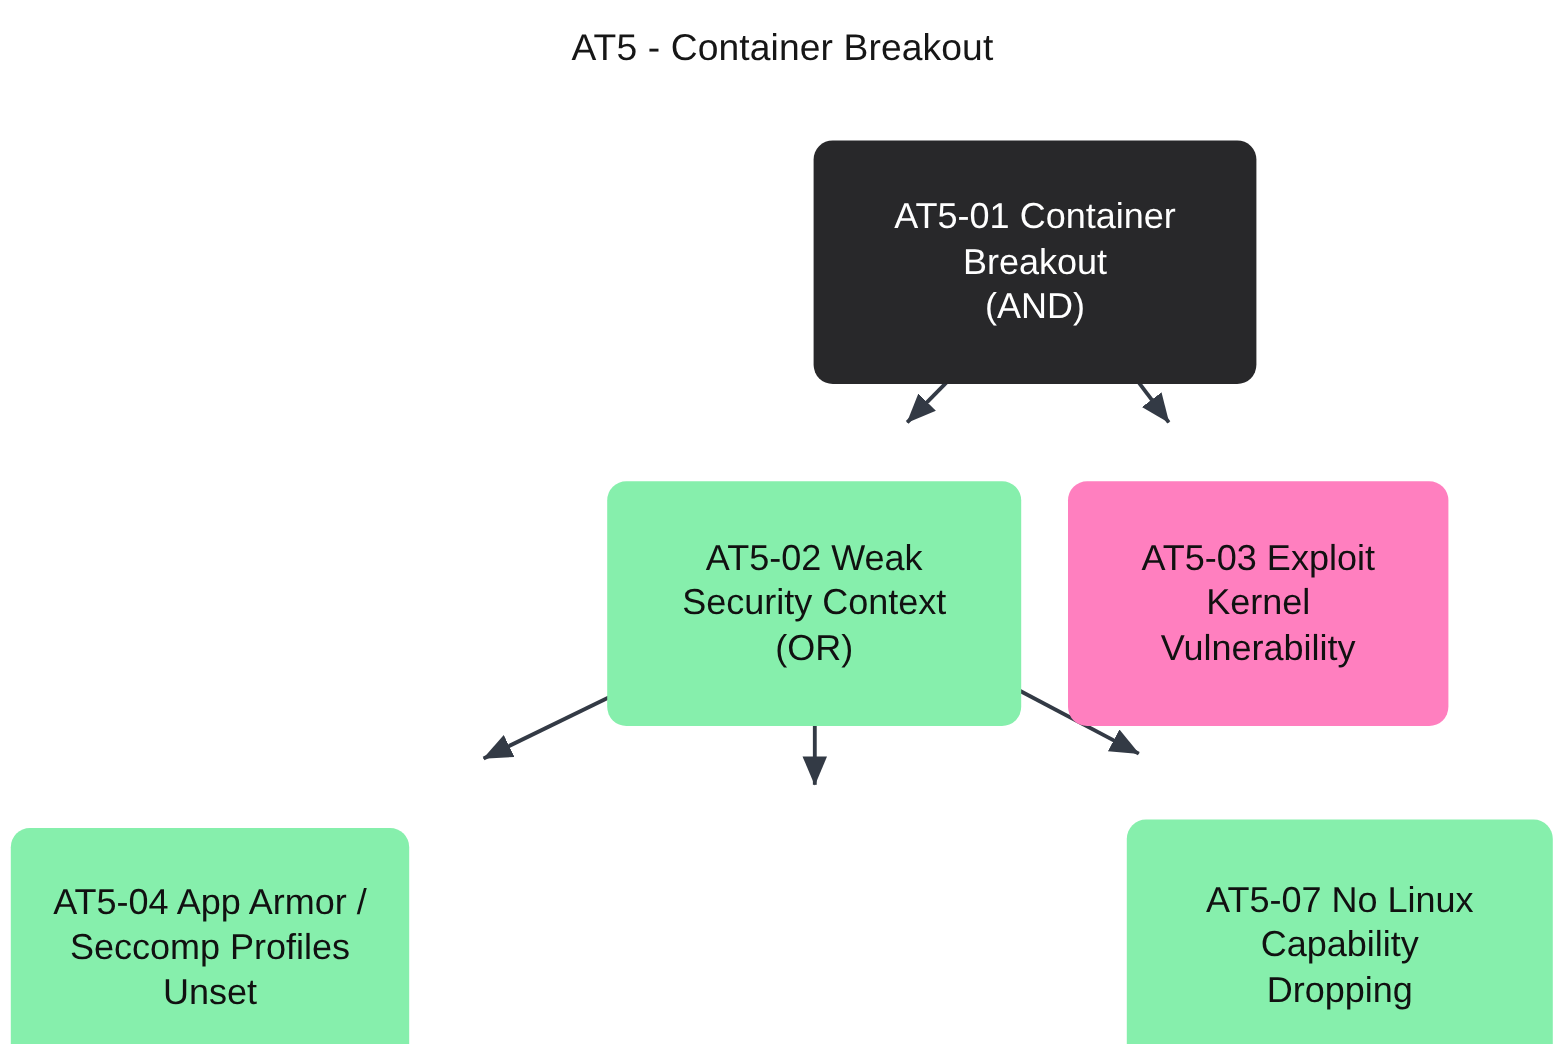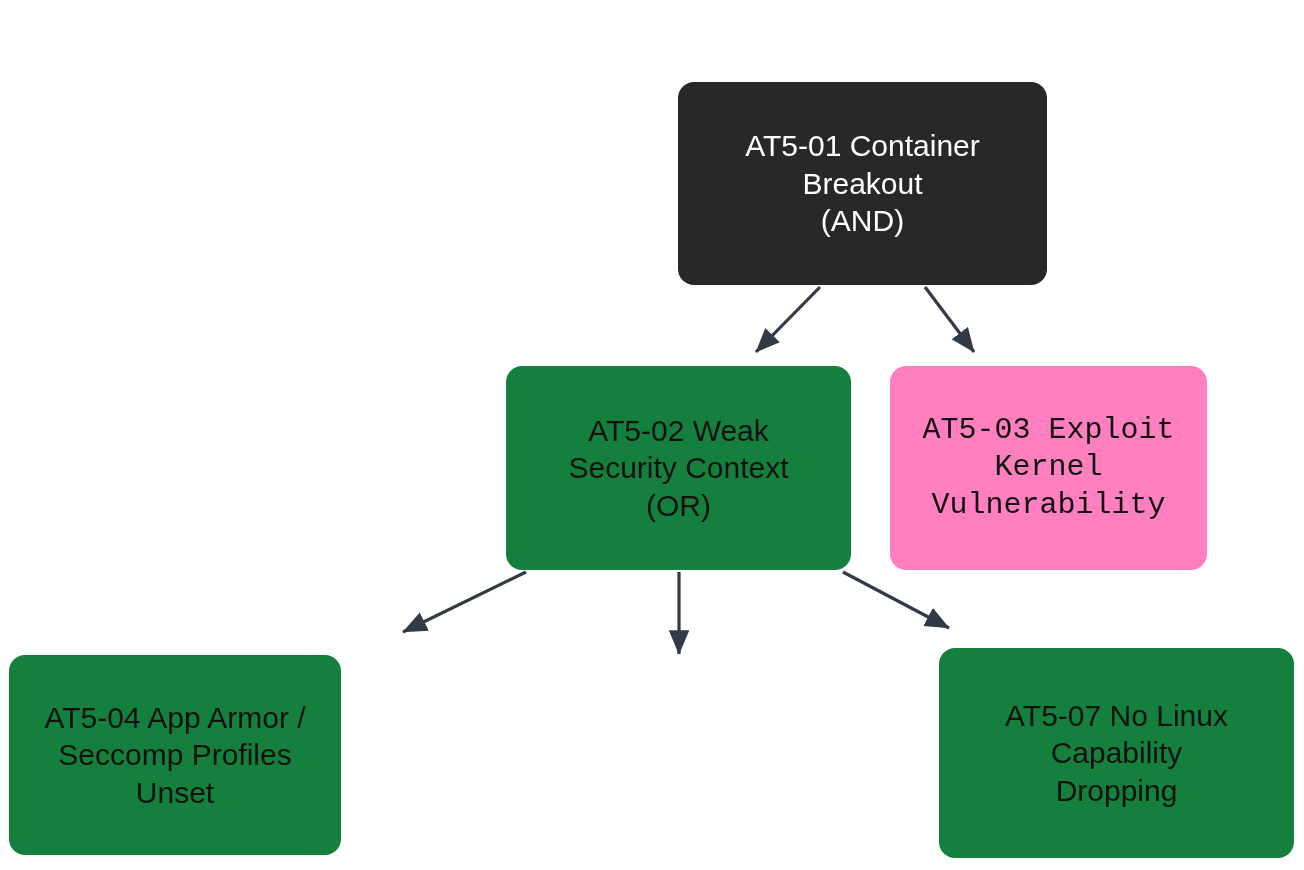--- a/index.html
+++ b/index.html
@@ -36,36 +36,37 @@
     position: absolute;
     box-sizing: border-box;
     border-radius: 16px;
     display: flex;
     align-items: center;
     justify-content: center;
     text-align: center;
     line-height: 1.25;
     white-space: pre-line;
     padding: 4px 10px;
+    margin-top: 35px;
   }
 
   .node-label {
     display: block;
     width: 100%;
     white-space: pre-line;
   }
 
   .node.root {
     background: #28282a;
     color: #ffffff;
     font-size: 30px;
   }
 
   .node.gray {
-    background: #15803d;
+    background: #86efac;
     color: #111111;
     font-size: 30px;
   }
 
   .node.pink {
     background: #ff7fbf;
     color: #111111;
     font-size: 30px;
   }
 
@@ -76,30 +77,31 @@
     width: 1304px;
     text-align: center;
     font-size: 31px;
     color: #161616;
     letter-spacing: 0.1px;
   }
 
   
   #n-at5-01 { left: 678px;  top: 82px;  width: 369px; height: 203px; }
   #n-at5-02 { left: 506px;  top: 366px; width: 345px; height: 204px; }
-  #n-at5-03 { left: 890px;  top: 366px; width: 317px; height: 204px; font-family: Liberation Mono, monospace; }
+  #n-at5-03 { left: 890px;  top: 366px; width: 317px; height: 204px; }
   #n-at5-04 { left: 9px;    top: 655px; width: 332px; height: 200px; }
   #n-at5-05 { left: 459px;  top: 674px; width: 441px; height: 159px; }
   #n-at5-06 { left: 939px;  top: 648px; width: 355px; height: 210px; }
 </style>
 </head>
 <body>
 
 <div id="diagram">
 
+  <div id="title">AT5 - Container Breakout</div>
 
   <svg class="edges" viewBox="0 0 1304 870" width="1304" height="870">
     <defs>
       <marker id="arrowhead" markerWidth="9" markerHeight="9" refX="7.4" refY="3.2" orient="auto" markerUnits="strokeWidth">
         <path d="M0,0 L7.6,3.2 L0,6.4 Z" fill="#333a45"></path>
       </marker>
     </defs>
 
     <g stroke="#333a45" stroke-width="3.2" fill="none" marker-end="url(#arrowhead)">
       <path d="M 820,287 L 756,352"></path>

